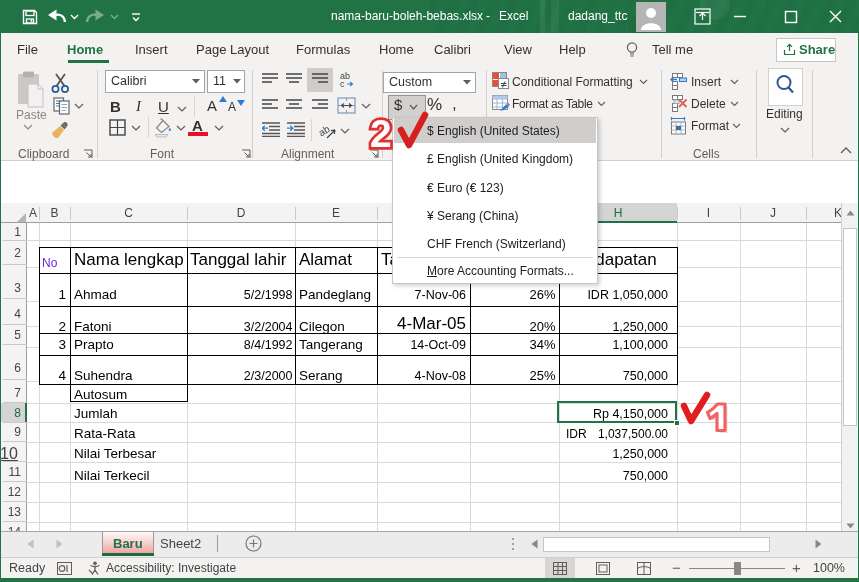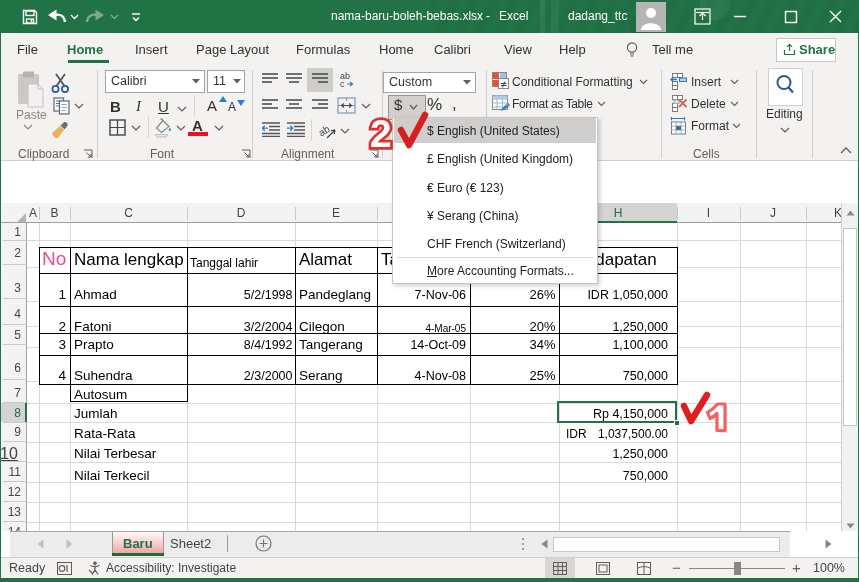--- a/index.html
+++ b/index.html
@@ -444,40 +444,40 @@
   <div class="abs" style="left:470px;top:44px;width:1px;height:138px;background:#000;"></div>
   <div class="abs" style="left:559px;top:44px;width:1px;height:138px;background:#000;"></div>
 
   <div class="abs" style="left:39px;top:70px;width:639px;height:1px;background:#000;"></div>
   <div class="abs" style="left:39px;top:103px;width:639px;height:1px;background:#000;"></div>
   <div class="abs" style="left:39px;top:130px;width:639px;height:1px;background:#000;"></div>
   <div class="abs" style="left:39px;top:152px;width:639px;height:1px;background:#000;"></div>
 
   <div class="abs" style="left:70px;top:181px;width:118px;height:18px;background:#fff;border:1px solid #000;box-sizing:border-box;"></div>
 
-  <div class="tx" style="left:42px;bottom:261px;font-size:19px;color:#ec4899;">No</div>
+  <div class="tx" style="left:42px;bottom:261px;font-size:12px;color:#6d28d9;">No</div>
   <div class="tx" style="left:74px;bottom:261px;font-size:17px;color:#000;">Nama lengkap</div>
-  <div class="tx" style="left:190px;bottom:261px;font-size:12px;color:#000;">Tanggal lahir</div>
+  <div class="tx" style="left:190px;bottom:261px;font-size:17px;color:#000;">Tanggal lahir</div>
   <div class="tx" style="left:299px;bottom:261px;font-size:17px;color:#000;">Alamat</div>
   <div class="tx" style="left:381px;bottom:261px;font-size:17px;color:#000;">Tanggal masuk</div>
   <div class="tx" style="left:565px;bottom:261px;font-size:17px;color:#000;">Pendapatan</div>
 
   <div class="tx" style="right:793px;bottom:229px;font-size:13.5px;color:#000;">1</div>
   <div class="tx" style="left:74px;bottom:229px;font-size:13.5px;color:#000;">Ahmad</div>
   <div class="tx" style="right:566.5px;bottom:229px;font-size:12.5px;color:#000;">5/2/1998</div>
   <div class="tx" style="left:299px;bottom:229px;font-size:13.5px;color:#000;">Pandeglang</div>
   <div class="tx" style="right:393px;bottom:229px;font-size:12.5px;color:#000;">7-Nov-06</div>
   <div class="tx" style="right:303.5px;bottom:229px;font-size:13px;color:#000;">26%</div>
   <div class="tx" style="right:191px;bottom:229px;font-size:12.5px;color:#000;">IDR 1,050,000</div>
 
   <div class="tx" style="right:793px;bottom:197.5px;font-size:13.5px;color:#000;">2</div>
   <div class="tx" style="left:74px;bottom:197.5px;font-size:13.5px;color:#000;">Fatoni</div>
   <div class="tx" style="right:566.5px;bottom:197.5px;font-size:12.5px;color:#000;">3/2/2004</div>
   <div class="tx" style="left:299px;bottom:197.5px;font-size:13.5px;color:#000;">Cilegon</div>
-  <div class="tx" style="right:393px;bottom:197.5px;font-size:10px;color:#000;text-align:right;">4-Mar-05</div>
+  <div class="tx" style="right:393px;bottom:197.5px;font-size:17px;color:#000;text-align:right;">4-Mar-05</div>
   <div class="tx" style="right:303.5px;bottom:197.5px;font-size:13px;color:#000;">20%</div>
   <div class="tx" style="right:191px;bottom:197.5px;font-size:12.5px;color:#000;">1,250,000</div>
 
   <div class="tx" style="right:793px;bottom:179px;font-size:13.5px;color:#000;">3</div>
   <div class="tx" style="left:74px;bottom:179px;font-size:13.5px;color:#000;">Prapto</div>
   <div class="tx" style="right:566.5px;bottom:179px;font-size:12.5px;color:#000;">8/4/1992</div>
   <div class="tx" style="left:299px;bottom:179px;font-size:13.5px;color:#000;">Tangerang</div>
   <div class="tx" style="right:393px;bottom:179px;font-size:12.5px;color:#000;">14-Oct-09</div>
   <div class="tx" style="right:303.5px;bottom:179px;font-size:13px;color:#000;">34%</div>
   <div class="tx" style="right:191px;bottom:179px;font-size:12.5px;color:#000;">1,100,000</div>
@@ -511,21 +511,21 @@
   <div class="abs" style="left:841px;top:0;width:18px;height:334px;background:#f1f1f1;border-left:1px solid #d2d0ce;box-sizing:border-box;"></div>
   <svg class="abs" style="left:846px;top:7px" width="9" height="6" viewBox="0 0 9 6">
         <path d="M0.5 5.5 L4.5 0.5 L8.5 5.5 Z" fill="#8a8886"></path>
       </svg>
   <div class="abs" style="left:843px;top:25px;width:14px;height:198px;background:#fff;border:1px solid #c8c6c4;box-sizing:border-box;"></div>
   <svg class="abs" style="left:846px;top:320px" width="9" height="6" viewBox="0 0 9 6">
         <path d="M0.5 0.5 L4.5 5.5 L8.5 0.5 Z" fill="#8a8886"></path>
       </svg>
 </div>
 
-<div class="abs" id="tabs" style="left:10px;top:531px;width:780px;height:26px;background:#ececec;border-top:1px solid #a6a6a6;box-sizing:border-box;">
+<div class="abs" id="tabs" style="left:0;top:531px;width:859px;height:26px;background:#ececec;border-top:1px solid #a6a6a6;box-sizing:border-box;">
   <svg class="abs" style="left:27px;top:7px" width="7" height="10" viewBox="0 0 7 10">
         <path d="M6.5 0.5 L0.5 5 L6.5 9.5 Z" fill="#c0c0c0"></path>
       </svg>
   <svg class="abs" style="left:56px;top:7px" width="7" height="10" viewBox="0 0 7 10">
         <path d="M0.5 0.5 L6.5 5 L0.5 9.5 Z" fill="#c0c0c0"></path>
       </svg>
 
   <div class="abs" style="left:102px;top:0;width:52px;height:22px;background:linear-gradient(#fefaf9,#f0a2a2);border-left:1px solid #9a9a9a;border-right:1px solid #9a9a9a;box-sizing:border-box;"></div>
   <div class="abs" style="left:102px;top:21px;width:52px;height:3px;background:#1e6b40;"></div>
   <div class="tx" style="left:113px;top:4px;font-size:13px;font-weight:bold;color:#217346;">Baru</div>

